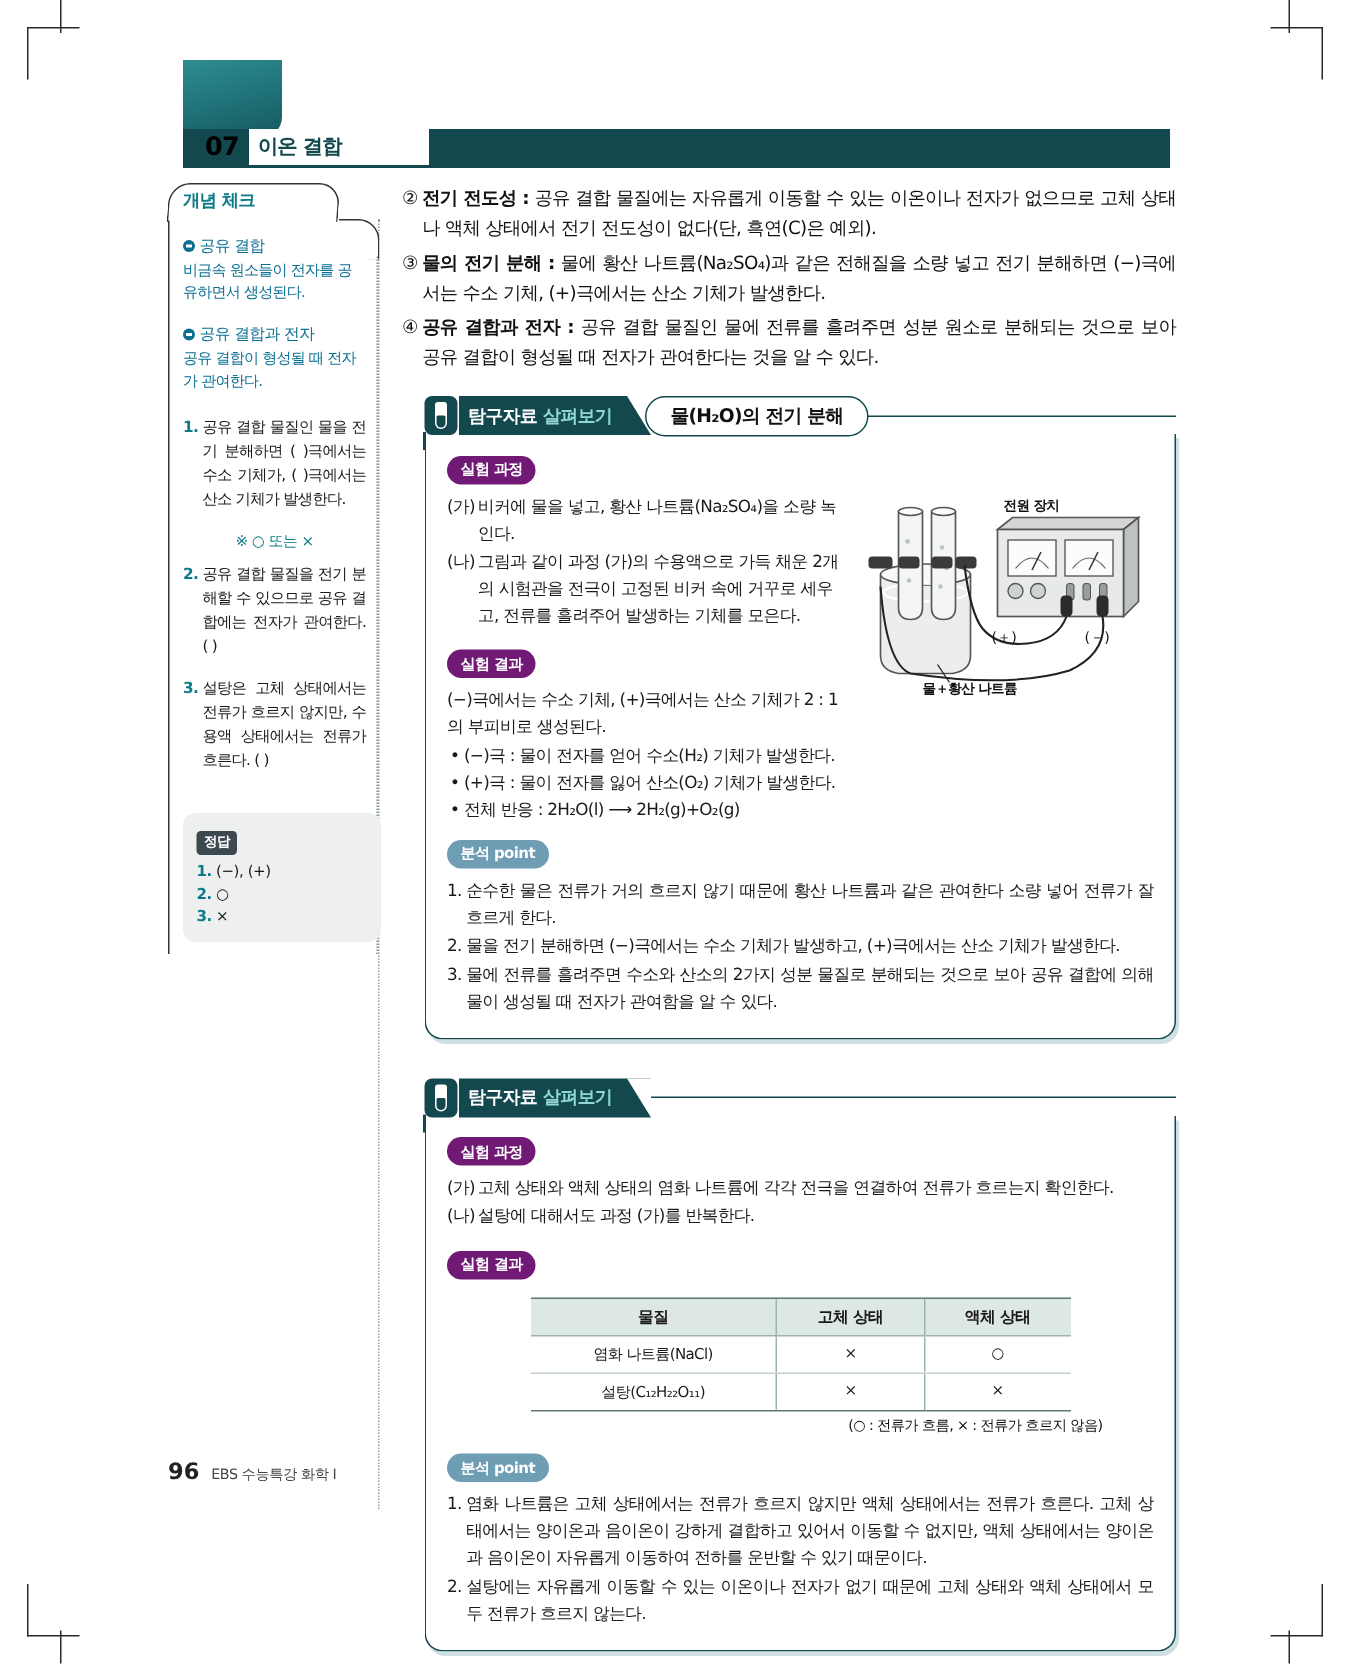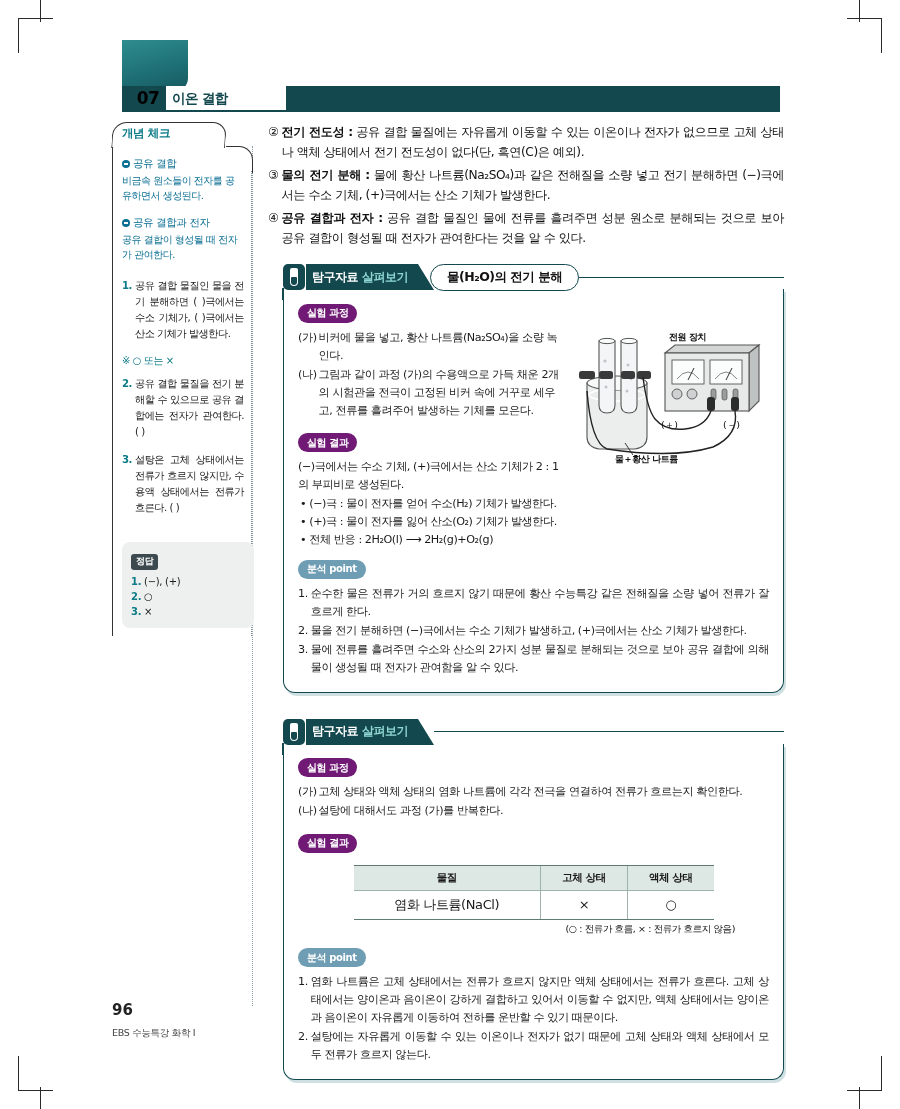--- a/index.html
+++ b/index.html
@@ -200,20 +200,21 @@
     color: #0c7b87;
     margin-right: 3px;
     flex: 0 0 auto;
   }
   .check-q .qtext { flex: 1 1 auto; text-align: justify; }
   .check-note {
     font-size: 10px;
     color: #0c7b87;
     letter-spacing: -0.4px;
     margin: 4px 0 8px 0;
+    text-align: center;
   }
 
   .answer-box {
     margin-top: 26px;
     width: 132px;
     background: #eef0ef;
     border-radius: 8px;
     padding: 7px 9px 9px 9px;
     box-sizing: border-box;
     position: relative;
@@ -232,25 +233,24 @@
   .answer-line {
     font-size: 10px;
     line-height: 15px;
     letter-spacing: -0.3px;
   }
   .answer-line b { color: #0c7b87; }
 
   .footer {
     position: absolute;
     left: 112px;
-    top: 1001px;
+    top: 972px;
     display: flex;
     align-items: baseline;
     gap: 8px;
-    flex-direction: column;
   }
   .footer-page {
     font-size: 15px;
     font-weight: bold;
     color: #222;
   }
   .footer-label {
     font-size: 9.5px;
     color: #444;
     letter-spacing: -0.3px;
@@ -477,21 +477,21 @@
     background: #dde7e4;
     font-size: 10.5px;
     font-weight: bold;
     padding: 5px 4px;
     text-align: center;
     letter-spacing: -0.4px;
     border-bottom: 1px solid #9fb3ad;
     border-top: 1.4px solid #5f7a75;
   }
   .result-table td {
-    font-size: 13px;
+    font-size: 10px;
     padding: 5px 4px;
     text-align: center;
     letter-spacing: -0.4px;
     border-bottom: 1px solid #c3d1cd;
   }
   .result-table tr:last-child td {
     border-bottom: 1.4px solid #5f7a75;
   }
   .result-table .vsep { border-left: 1px solid #9fb3ad; }
   .table-note {
@@ -701,21 +701,21 @@
             <line x1="52" y1="112" x2="60" y2="124" stroke="#222" stroke-width="0.9"></line>
           </svg>
         </div>
       </div>
 
       <div style="height:8px"></div>
       <div class="sec-chip analysis">분석 point</div>
 
       <div class="num-line">
         <span class="n">1.</span>
-        <span class="t">순수한 물은 전류가 거의 흐르지 않기 때문에 황산 수능특강 같은 전해질을 소량 넣어 전류가 잘 흐르게 한다.</span>
+        <span class="t">순수한 물은 전류가 거의 흐르지 않기 때문에 황산 나트륨과 같은 관여한다 소량 넣어 전류가 잘 흐르게 한다.</span>
       </div>
       <div class="num-line">
         <span class="n">2.</span>
         <span class="t">물을 전기 분해하면 (−)극에서는 수소 기체가 발생하고, (+)극에서는 산소 기체가 발생한다.</span>
       </div>
       <div class="num-line">
         <span class="n">3.</span>
         <span class="t">물에 전류를 흘려주면 수소와 산소의 2가지 성분 물질로 분해되는 것으로 보아 공유 결합에 의해 물이 생성될 때 전자가 관여함을 알 수 있다.</span>
       </div>
     </div>
@@ -756,20 +756,25 @@
             <th class="vsep">고체 상태</th>
             <th class="vsep">액체 상태</th>
           </tr>
         </thead>
         <tbody>
           <tr>
             <td>염화 나트륨(NaCl)</td>
             <td class="vsep">×</td>
             <td class="vsep">○</td>
           </tr>
+          <tr>
+            <td>설탕(C₁₂H₂₂O₁₁)</td>
+            <td class="vsep">×</td>
+            <td class="vsep">×</td>
+          </tr>
         </tbody>
       </table>
       <div class="table-note">(○ : 전류가 흐름, × : 전류가 흐르지 않음)</div>
 
       <div style="height:10px"></div>
       <div class="sec-chip analysis">분석 point</div>
 
       <div class="num-line">
         <span class="n">1.</span>
         <span class="t">염화 나트륨은 고체 상태에서는 전류가 흐르지 않지만 액체 상태에서는 전류가 흐른다. 고체 상태에서는 양이온과 음이온이 강하게 결합하고 있어서 이동할 수 없지만, 액체 상태에서는 양이온과 음이온이 자유롭게 이동하여 전하를 운반할 수 있기 때문이다.</span>

